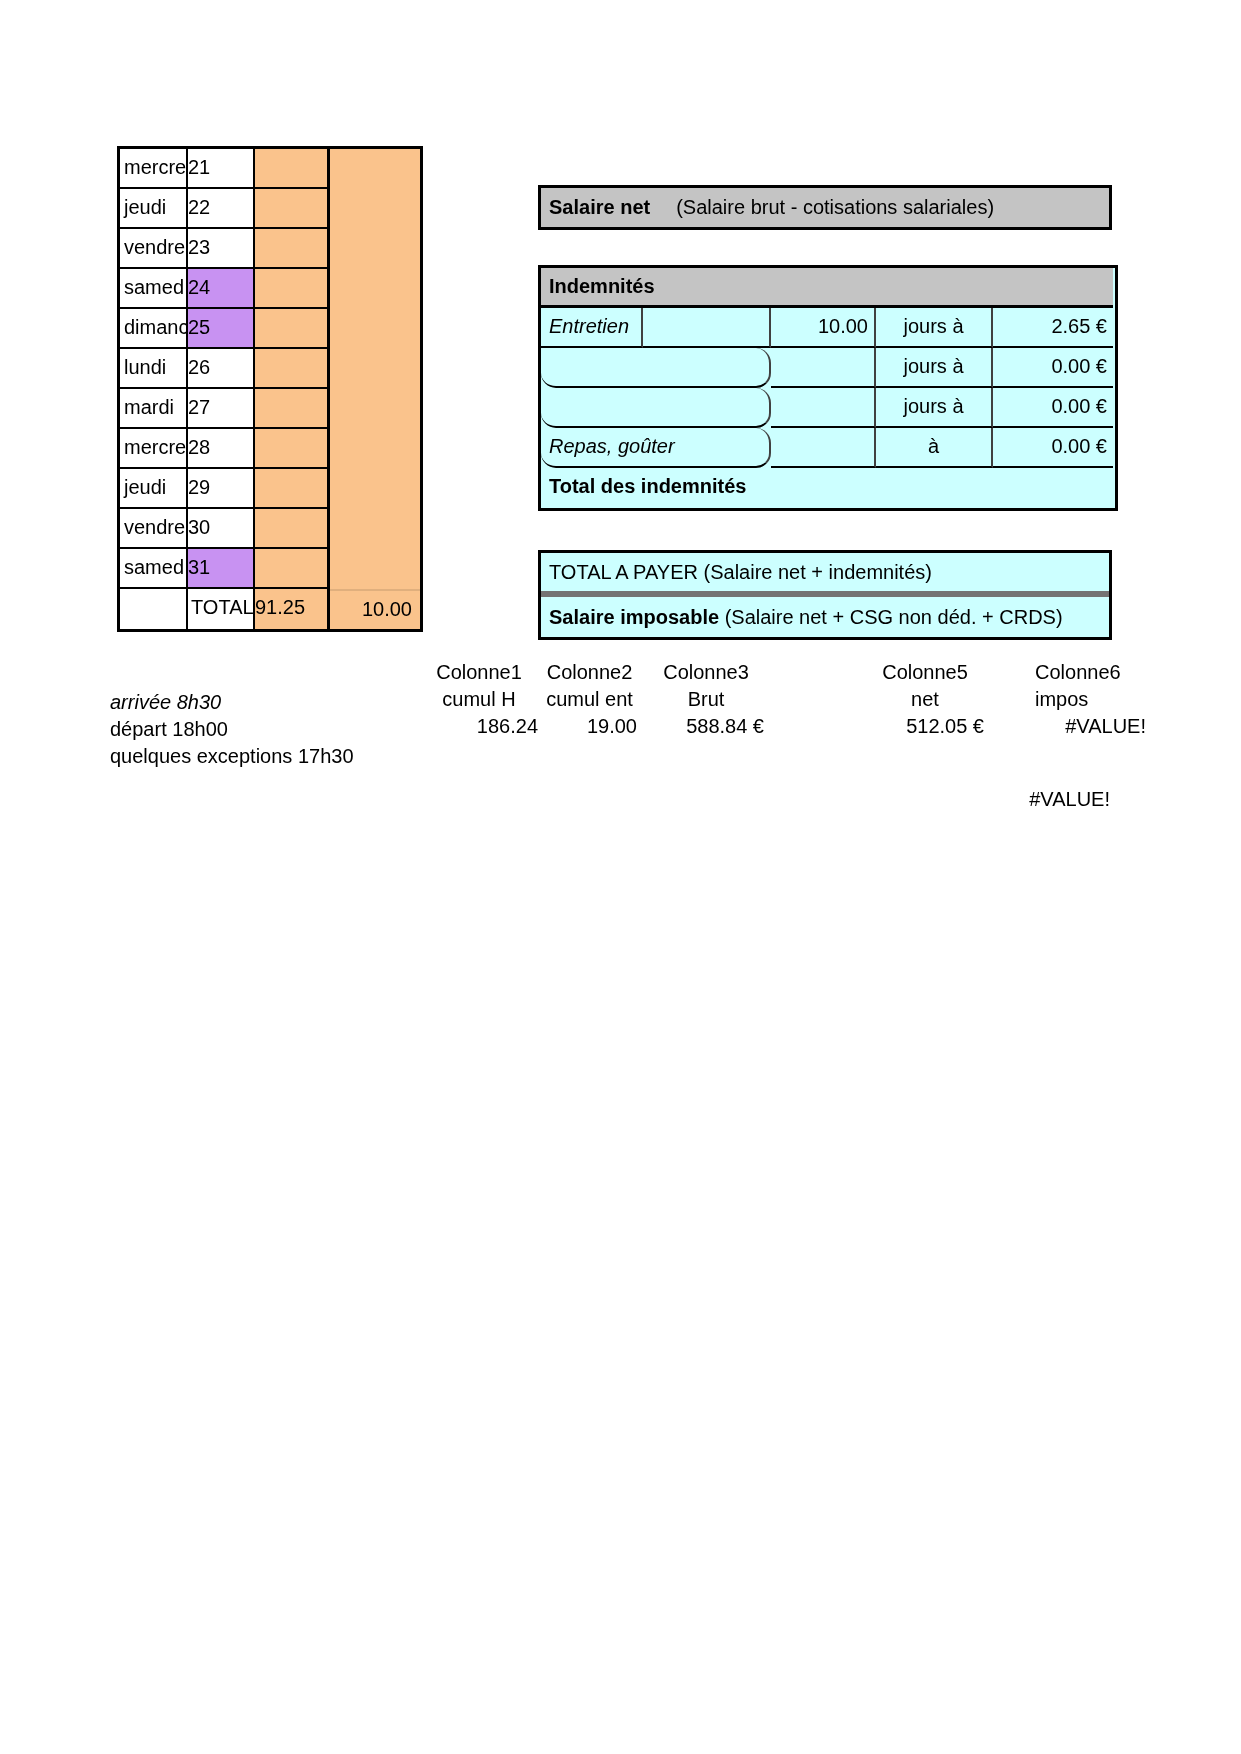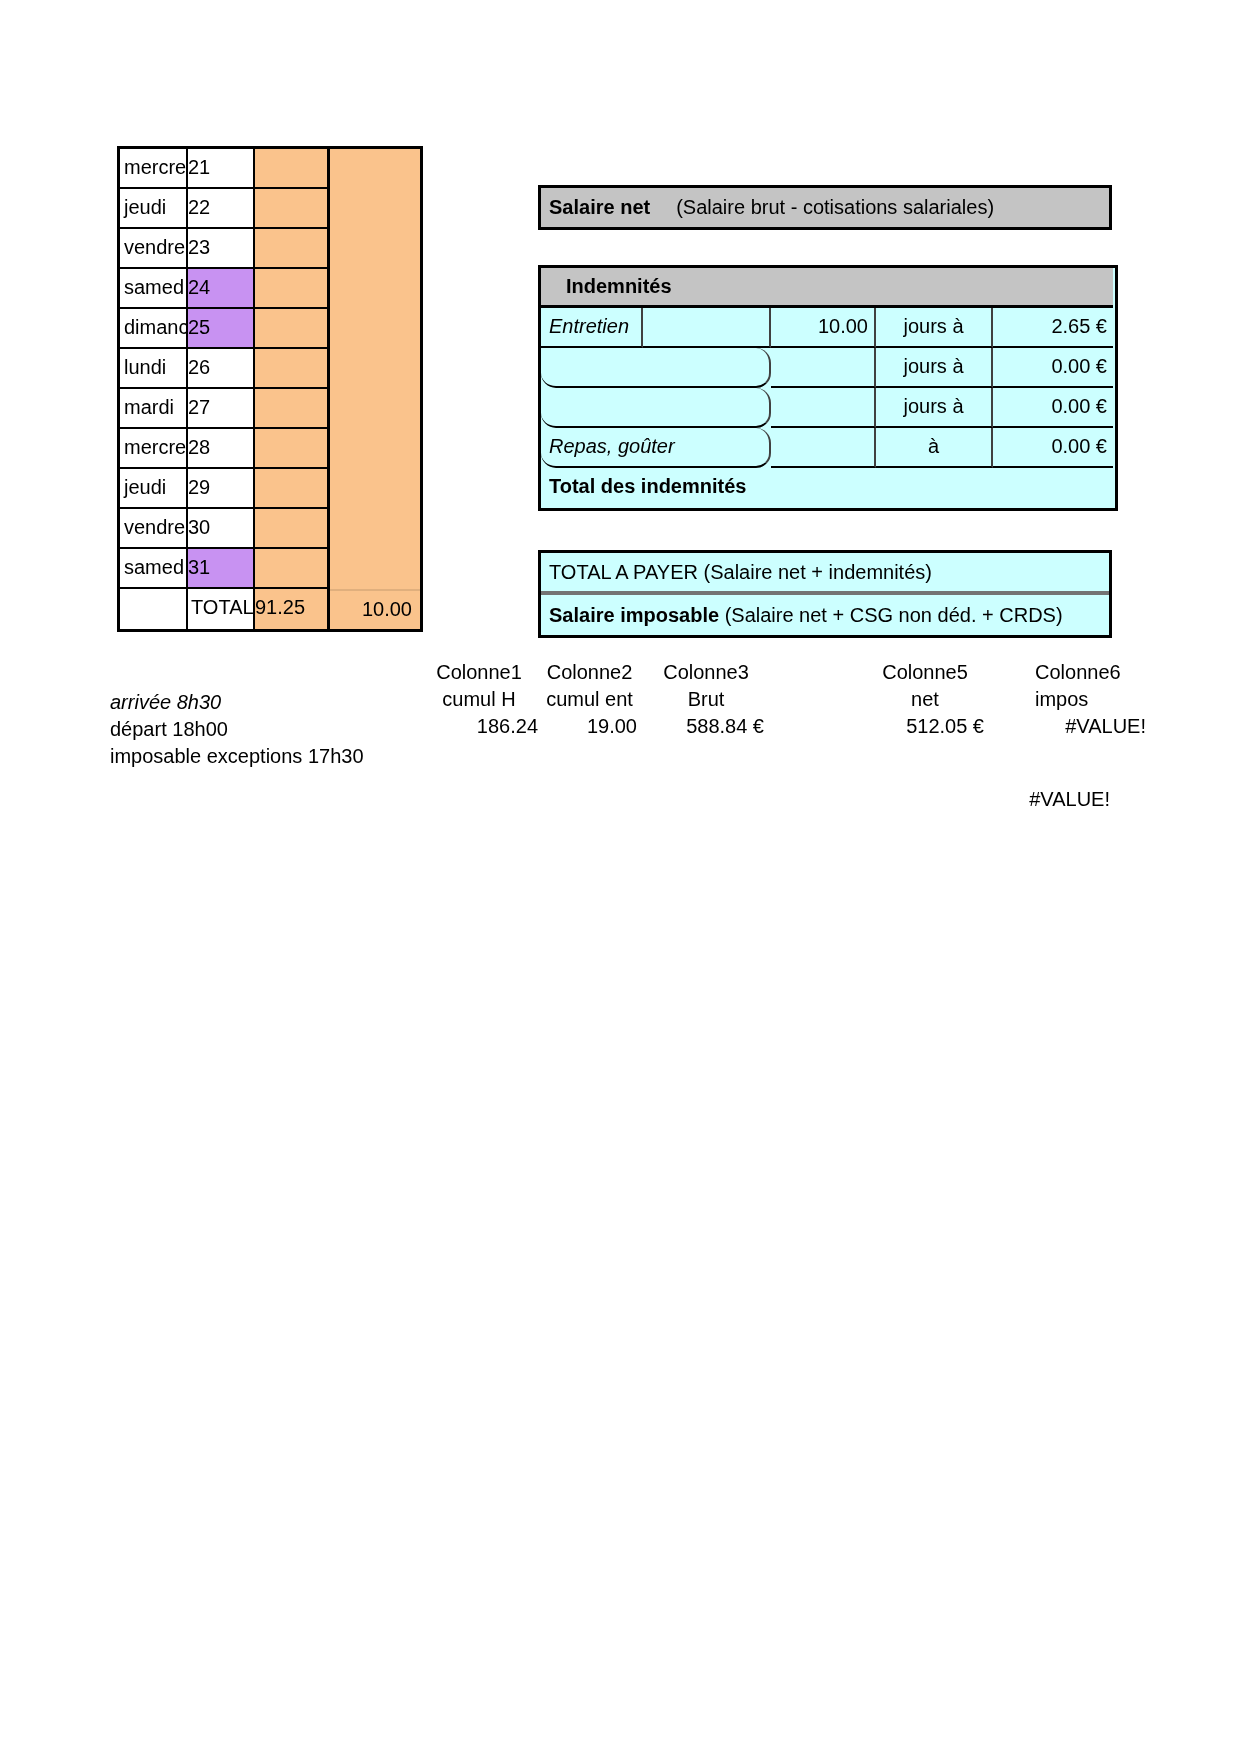--- a/index.html
+++ b/index.html
@@ -42,34 +42,34 @@
   .indem{
     position:absolute;left:538px;top:265px;width:574px;
     display:grid;
     grid-template-columns:102px 128px 105px 117px 120px;
     grid-auto-rows:40px;
     border:3px solid #000;background:var(--cyan);
     box-sizing:content-box;
   }
   .ic{box-sizing:border-box;border-right:2px solid #404040;border-bottom:2px solid #000;
       line-height:37px;white-space:nowrap;overflow:hidden;background:var(--cyan);}
-  .ic.head{grid-column:1 / -1;background:var(--gray);font-weight:bold;padding-left:25px;
+  .ic.head{grid-column:1 / -1;background:var(--gray);font-weight:bold;padding-left:8px;
            border-right:none;border-bottom:3px solid #000;}
   .ic.lastcol{border-right:none;}
   .ic.span2{grid-column:span 2;border-radius:15px;}
   .ic.fullrow{grid-column:1 / -1;border-right:none;border-bottom:none;font-weight:bold;padding-left:8px;}
   .ic.it{font-style:italic;padding-left:8px;}
   .ic.val{text-align:right;padding-right:6px;}
   .ic.unit{text-align:center;}
   .payer{
     position:absolute;left:538px;top:550px;width:574px;
     border:3px solid #000;background:var(--cyan);box-sizing:border-box;
   }
   .payer .row{height:38px;line-height:38px;padding-left:8px;white-space:nowrap;overflow:hidden;}
-  .payer .row + .row{border-top:4px solid #737373;height:40px;line-height:40px;}
+  .payer .row + .row{border-top:6px solid #737373;height:40px;line-height:40px;}
   .payer .b{font-weight:bold;}
   
   .notes{position:absolute;left:110px;top:689px;line-height:27px;white-space:nowrap;}
   .notes .n0{font-style:italic;}
   .bcol{position:absolute;top:659px;line-height:27px;}
   .bcol .h,.bcol .s{text-align:center;}
   .bcol .v{text-align:right;}
   .bcol.left6 .h,.bcol.left6 .s{text-align:left;}
   .errval{position:absolute;left:984px;top:786px;width:126px;text-align:right;line-height:27px;}
 </style>
@@ -163,21 +163,21 @@
   </div>
 
   <div class="payer">
     <div class="row">TOTAL A PAYER (Salaire net + indemnités)</div>
     <div class="row"><span class="b">Salaire imposable</span><span> (Salaire net + CSG non déd. + CRDS)</span></div>
   </div>
 
   <div class="notes">
     <div class="n0">arrivée 8h30</div>
     <div>départ 18h00</div>
-    <div>imposable exceptions 17h30</div>
+    <div>quelques exceptions 17h30</div>
   </div>
 
   <div class="bcol" style="left:420px;width:118px;">
     <div class="h">Colonne1</div>
     <div class="s">cumul H</div>
     <div class="v">186.24</div>
   </div>
   <div class="bcol" style="left:542px;width:95px;">
     <div class="h">Colonne2</div>
     <div class="s">cumul ent</div>

